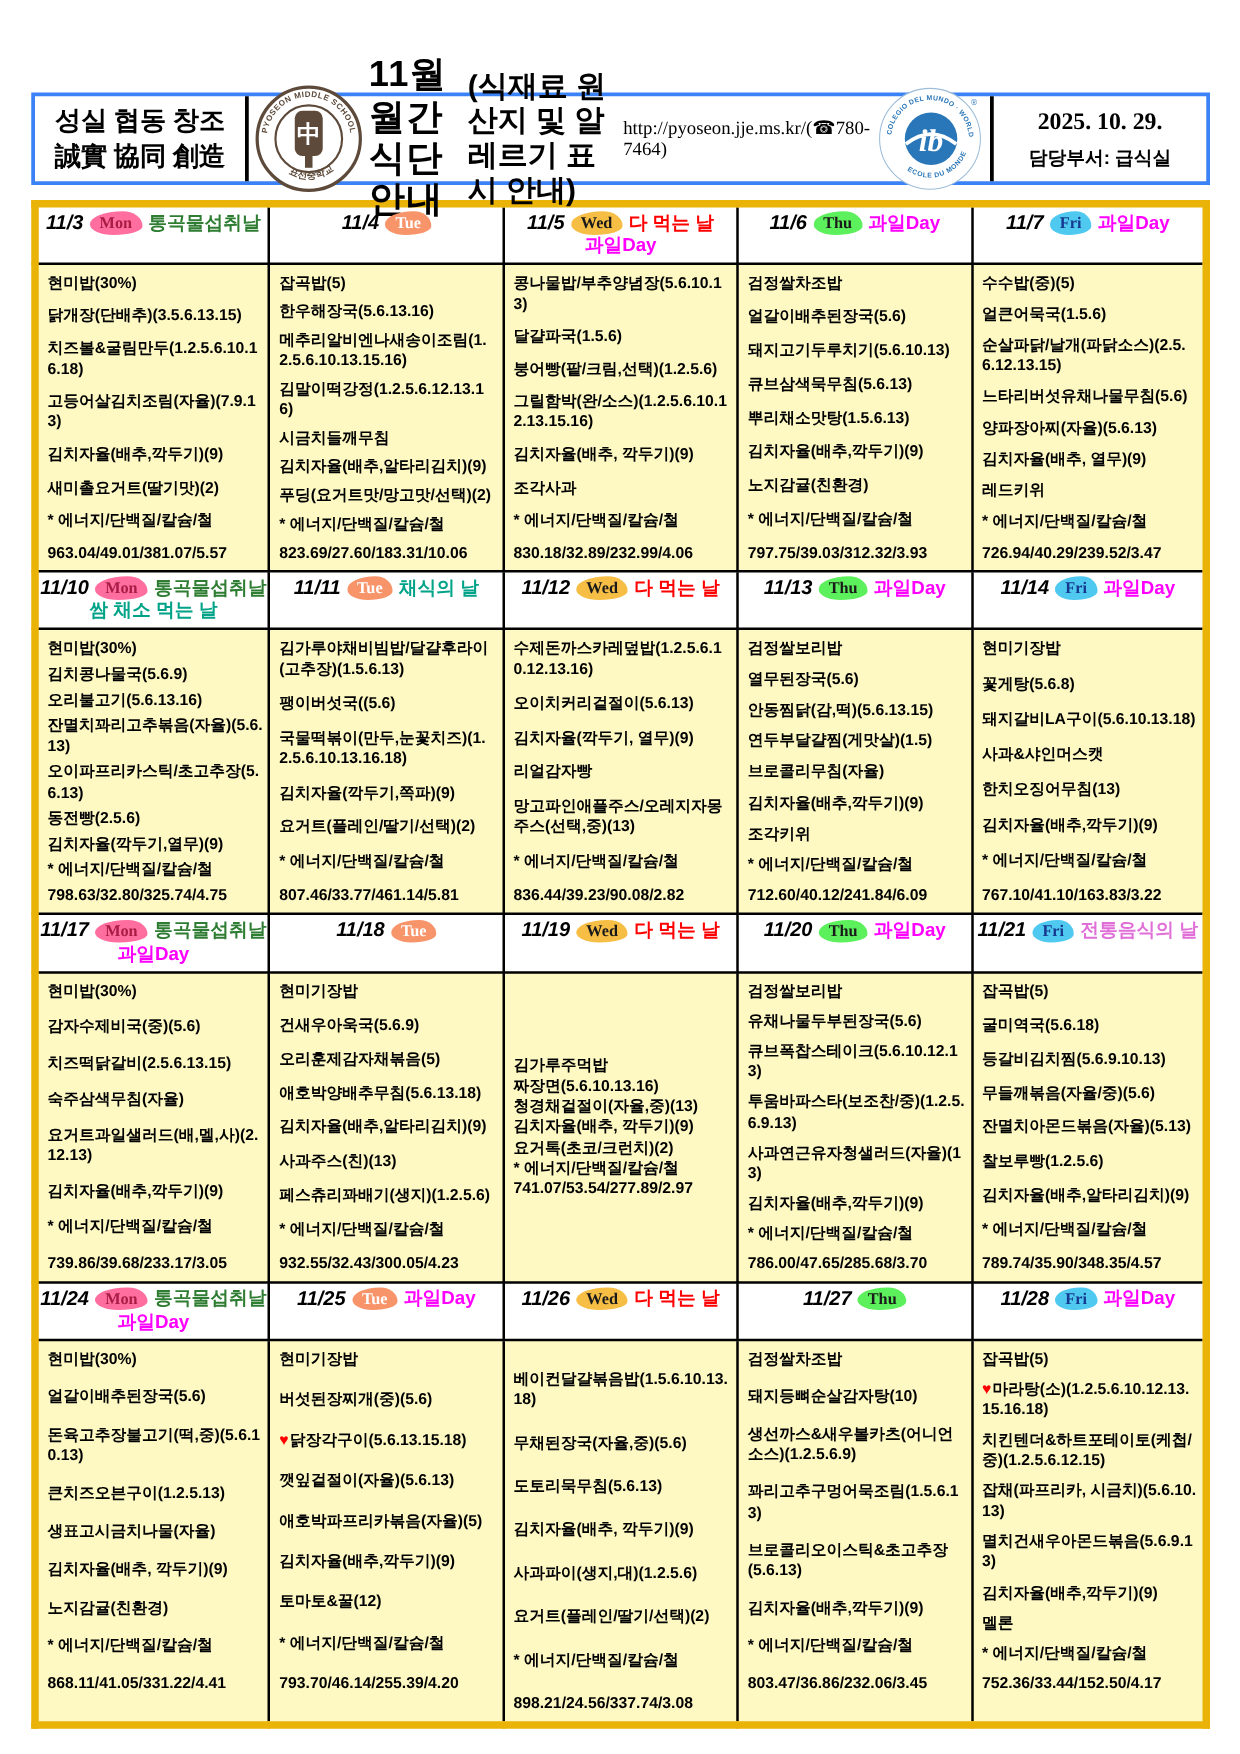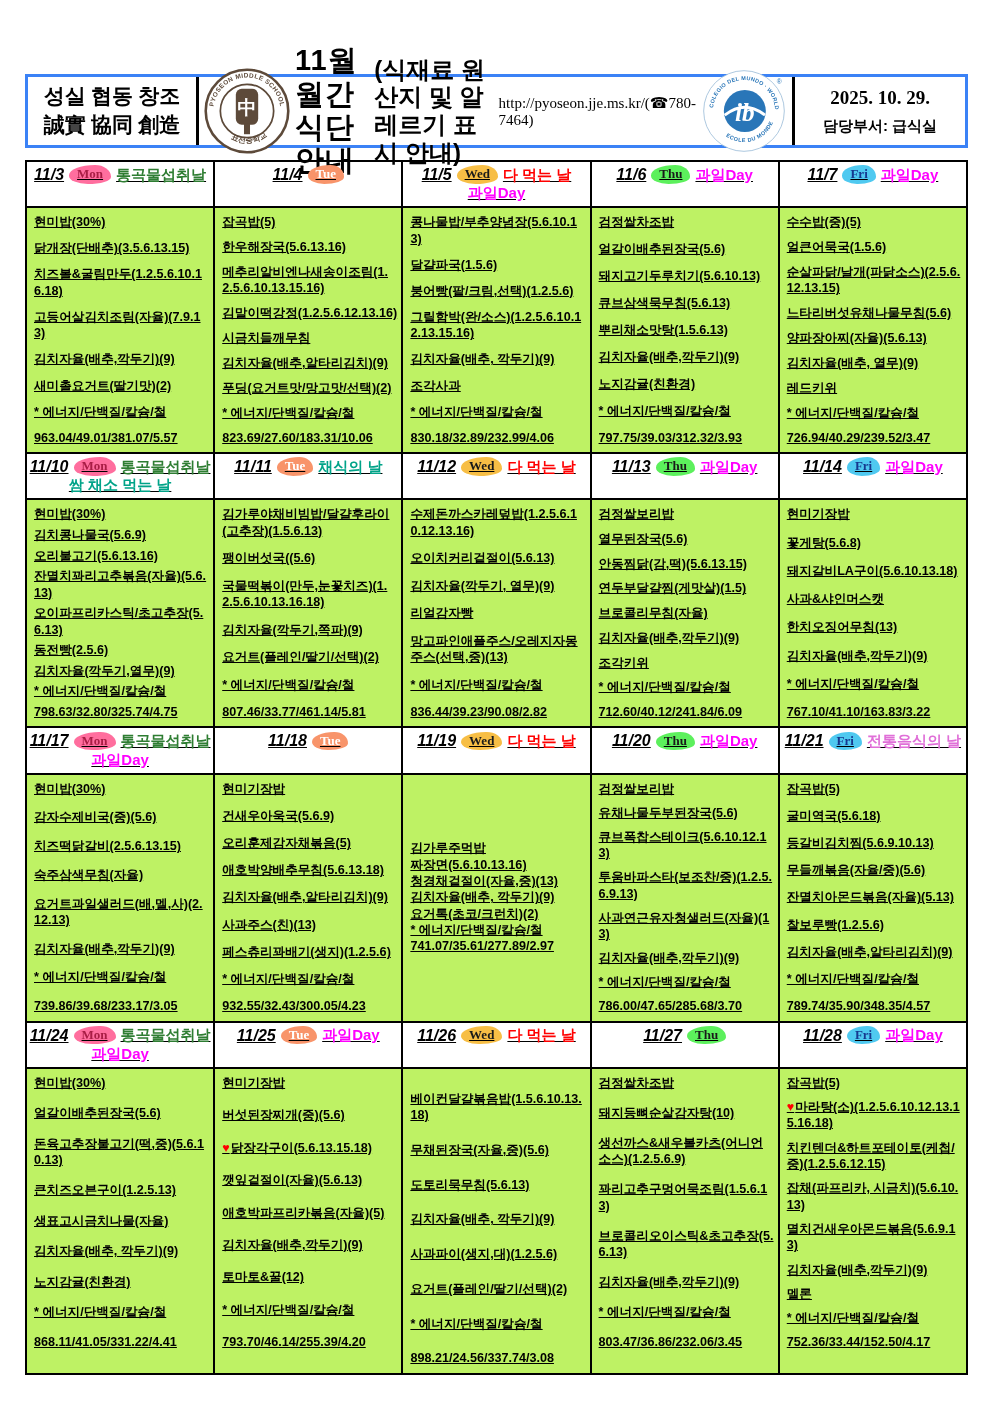--- a/index.html
+++ b/index.html
@@ -25,31 +25,31 @@
   .doc-subtitle{font-size:24px;font-weight:900;}
   .doc-url{font-family:"Liberation Serif","DejaVu Serif",serif;font-size:15px;margin-top:2px;}
   .ib-wrap{width:96px;display:flex;align-items:center;justify-content:center;}
   .dateblock{
     width:170px;border-left:3px solid #000;display:flex;flex-direction:column;
     justify-content:center;align-items:center;gap:8px;
   }
   .doc-date{font-family:"Liberation Serif","DejaVu Serif",serif;font-size:19px;font-weight:bold;}
   .doc-dept{font-size:15px;font-weight:bold;}
   
-  table.menu-table{border-collapse:collapse;width:100%;table-layout:fixed;border:1px solid #eab308;text-decoration:underline;}
+  table.menu-table{border-collapse:collapse;width:100%;table-layout:fixed;border:6px solid #eab308;}
   table.menu-table td{border:2px solid #000;padding:0;vertical-align:top;}
   .day-header-cell{text-align:center;padding:3px 2px 4px 2px !important;}
   .hdr-line{display:flex;align-items:center;justify-content:center;gap:5px;flex-wrap:nowrap;line-height:1.2;}
   .day-date{font-size:16px;font-weight:900;font-style:italic;}
   .dow-badge{
     display:inline-block;padding:1px 8px 2px 8px;font-family:"Liberation Serif","DejaVu Serif",serif;
     font-weight:bold;font-size:13px;border-radius:62% 38% 55% 45% / 55% 62% 38% 45%;
   }
   .day-note{font-size:15px;font-weight:900;white-space:nowrap;}
-  .menu-cell{background:#bef264;}
+  .menu-cell{background:#fef9c3;}
   .menu-inner{
     box-sizing:border-box;padding:6px 4px 6px 7px;display:flex;flex-direction:column;
     justify-content:space-between;
   }
   .menu-line{font-size:12.6px;font-weight:700;line-height:1.3;word-break:break-all;}
   .heart{color:#FF0000;margin-right:1px;}
 </style>
 </head>
 <body>
 
@@ -387,21 +387,21 @@
             </div>
           </td>
           <td class="menu-cell">
             <div class="menu-inner" style="min-height: 246px; justify-content: center;">
               <div class="menu-line">김가루주먹밥</div>
               <div class="menu-line">짜장면(5.6.10.13.16)</div>
               <div class="menu-line">청경채겉절이(자율,중)(13)</div>
               <div class="menu-line">김치자율(배추, 깍두기)(9)</div>
               <div class="menu-line">요거톡(초코/크런치)(2)</div>
               <div class="menu-line">* 에너지/단백질/칼슘/철</div>
-              <div class="menu-line">741.07/35.61/277.89/2.97</div>
+              <div class="menu-line">741.07/53.54/277.89/2.97</div>
             </div>
           </td>
           <td class="menu-cell">
             <div class="menu-inner" style="min-height: 246px;">
               <div class="menu-line">검정쌀보리밥</div>
               <div class="menu-line">유채나물두부된장국(5.6)</div>
               <div class="menu-line">큐브폭찹스테이크(5.6.10.12.13)</div>
               <div class="menu-line">투움바파스타(보조찬/중)(1.2.5.6.9.13)</div>
               <div class="menu-line">사과연근유자청샐러드(자율)(13)</div>
               <div class="menu-line">김치자율(배추,깍두기)(9)</div>

